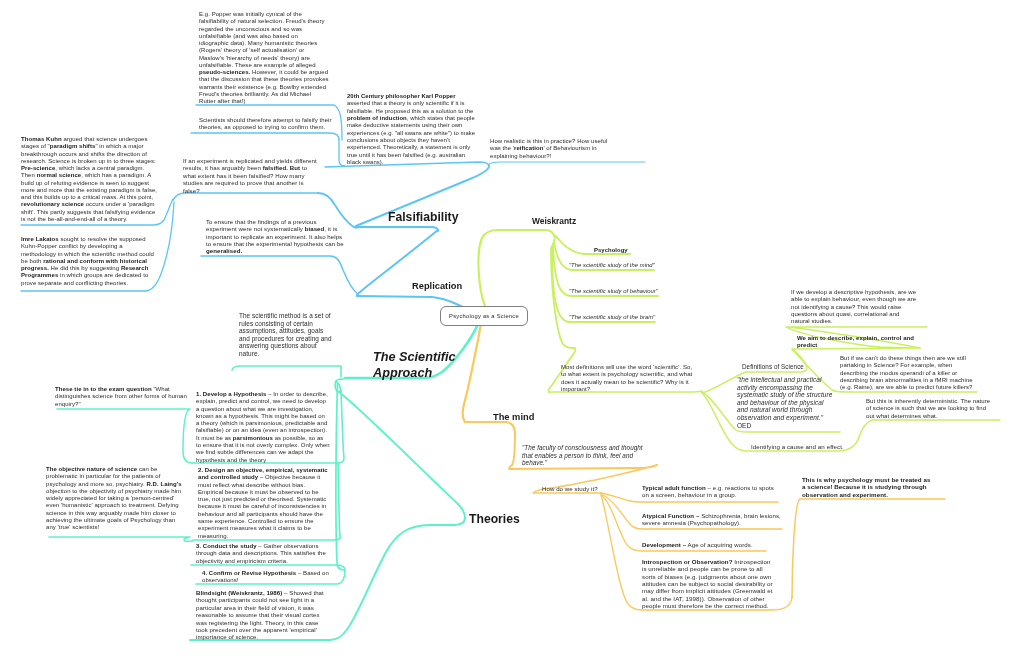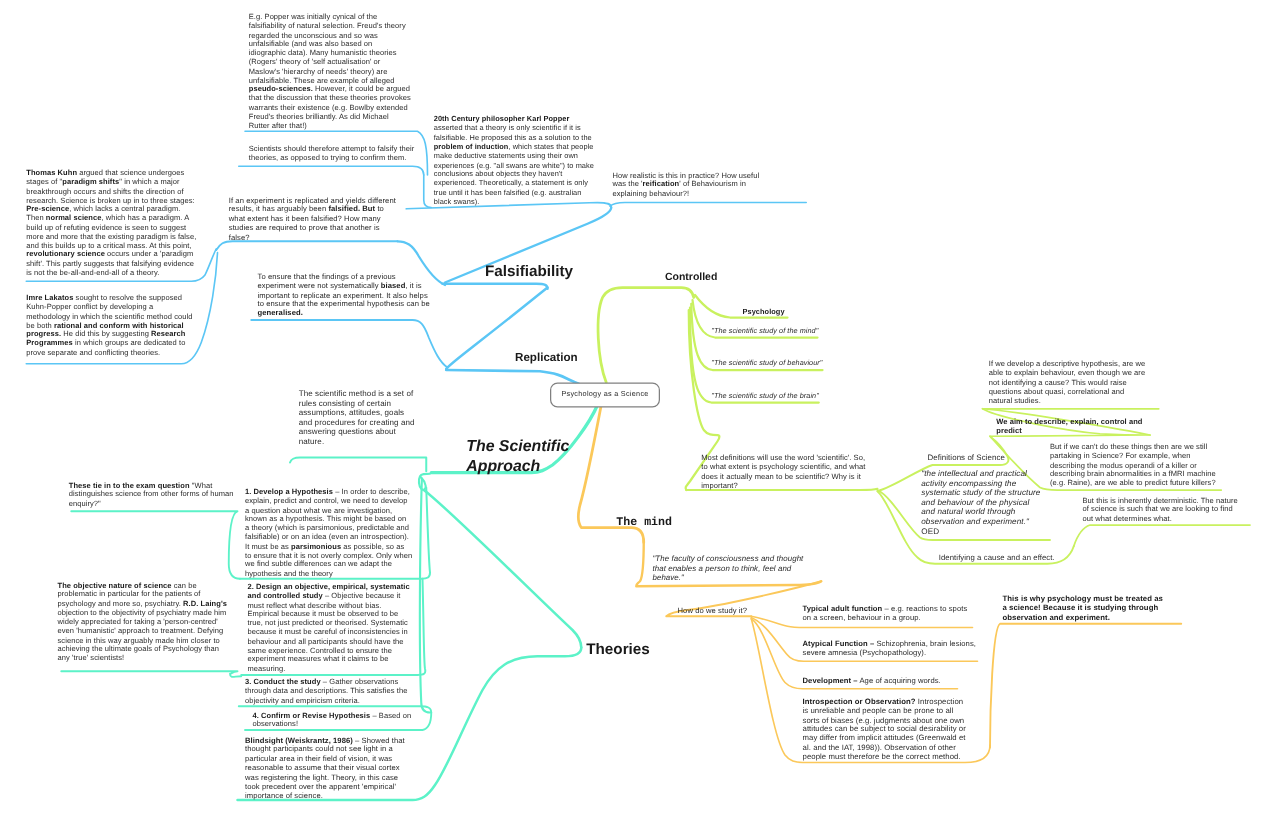--- a/index.html
+++ b/index.html
@@ -65,24 +65,24 @@
       <path d="M 601 493 C 612 495 622 499 630 501 C 634 502 638 502 644 502 L 778 502" fill="none" stroke="#fbc85a" stroke-width="1.3" stroke-linecap="round" stroke-linejoin="round"></path>
       <path d="M 601 494 C 613 499 622 515 630 524 C 633 528 637 529 643 529 L 782 529" fill="none" stroke="#fbc85a" stroke-width="1.3" stroke-linecap="round" stroke-linejoin="round"></path>
       <path d="M 601 495 C 612 502 620 538 628 546 C 632 550 636 551 642 551 L 766 551" fill="none" stroke="#fbc85a" stroke-width="1.3" stroke-linecap="round" stroke-linejoin="round"></path>
       <path d="M 601 495 C 608 518 618 590 628 604 C 632 609 636 610 642 610 L 772 610 C 786 610 792 605 792 596" fill="none" stroke="#fbc85a" stroke-width="1.3" stroke-linecap="round" stroke-linejoin="round"></path>
       <path d="M 792 598 C 792 570 794 502 800 499 L 945 499" fill="none" stroke="#fbc85a" stroke-width="1.5" stroke-linecap="round" stroke-linejoin="round"></path>
       <path d="M 358 294 C 352 290 348 282 343 270 C 339 259 336 256 330 256 L 201 256" fill="none" stroke="#5bc6f5" stroke-width="1.5" stroke-linecap="round" stroke-linejoin="round"></path>
     </svg>
   <div id="notes-layer">
       <div class="blabel" style="left: 361px; top: 210px; font-size: 12.2px;">Falsifiability</div>
       <div class="blabel" style="left: 365px; top: 281px; font-size: 9.3px; margin-left: 20px;">Replication</div>
-      <div class="blabel" style="left: 505px; top: 216px; font-size: 8.4px;">Controlled</div>
+      <div class="blabel" style="left: 505px; top: 216px; font-size: 8.4px;">Weiskrantz</div>
       <div class="blabel" style="left: 346px; top: 350px; font-size: 12.7px; width: 100px; white-space: normal; line-height: 15.5px; font-style: italic;">The Scientific Approach</div>
       <div class="blabel" style="left: 405px; top: 512px; font-size: 12.2px; margin-left: 37px;">Theories</div>
-      <div class="blabel" style="left: 466px; top: 412px; font-size: 9.3px; font-family: Liberation Mono, monospace;">The mind</div>
+      <div class="blabel" style="left: 466px; top: 412px; font-size: 9.3px;">The mind</div>
       <div class="note" style="left: 347px; top: 93px; width: 132px; font-size: 5.9px; line-height: 7.33px;"><b>20th Century philosopher Karl Popper</b> asserted that a theory is only scientific if it is falsifiable. He proposed this as a solution to the <b>problem of induction</b>, which states that people make deductive statements using their own experiences (e.g. "all swans are white") to make conclusions about objects they haven't experienced. Theoretically, a statement is only true until it has been falsified (e.g. australian black swans).</div>
       <div class="note" style="left: 490px; top: 138px; width: 120px; font-size: 6px; line-height: 7.3px;">How realistic is this in practice? How useful was the '<b>reification</b>' of Behaviourism in explaining behaviour?!</div>
       <div class="note" style="left: 199px; top: 11px; width: 130px; font-size: 6px; line-height: 7.26px;">E.g. Popper was initially cynical of the falsifiability of natural selection. Freud's theory regarded the unconscious and so was unfalsifiable (and was also based on idiographic data). Many humanistic theories (Rogers' theory of 'self actualisation' or Maslow's 'hierarchy of needs' theory) are unfalsifiable. These are example of alleged <b>pseudo-sciences.</b> However, it could be argued that the discussion that these theories provokes warrants their existence (e.g. Bowlby extended Freud's theories brilliantly. As did Michael Rutter after that!)</div>
       <div class="note" style="left: 199px; top: 117px; width: 144px; font-size: 6px; line-height: 7.26px;">Scientists should therefore attempt to falsify their theories, as opposed to trying to confirm them.</div>
       <div class="note" style="left: 183px; top: 157px; width: 134px; font-size: 6.1px; line-height: 7.38px;">If an experiment is replicated and yields different results, it has arguably been <b>falsified. But</b> to what extent has it been falsified? How many studies are required to prove that another is false?</div>
       <div class="note" style="left: 21px; top: 136px; width: 138px; font-size: 6px; line-height: 7.26px;"><b>Thomas Kuhn</b> argued that science undergoes stages of "<b>paradigm shifts</b>" in which a major breakthrough occurs and shifts the direction of research. Science is broken up in to three stages: <b>Pre-science</b>, which lacks a central paradigm. Then <b>normal science</b>, which has a paradigm. A build up of refuting evidence is seen to suggest more and more that the existing paradigm is false, and this builds up to a critical mass. At this point, <b>revolutionary science</b> occurs under a 'paradigm shift'. This partly suggests that falsifying evidence is not the be-all-and-end-all of a theory.</div>
       <div class="note" style="left: 21px; top: 236px; width: 138px; font-size: 6px; line-height: 7.26px;"><b>Imre Lakatos</b> sought to resolve the supposed Kuhn-Popper conflict by developing a methodology in which the scientific method could be both <b>rational and conform with historical progress.</b> He did this by suggesting <b>Research Programmes</b> in which groups are dedicated to prove separate and conflicting theories.</div>
       <div class="note" style="left: 206px; top: 218px; width: 138px; font-size: 6.1px; line-height: 7.35px;">To ensure that the findings of a previous experiment were not systematically <b>biased</b>, it is important to replicate an experiment. It also helps to ensure that the experimental hypothesis can be <b>generalised.</b></div>
       <div class="note" style="left: 594px; top: 247px; width: 60px; font-size: 5.9px; line-height: 7.14px;"><b>Psychology</b></div>
       <div class="note" style="left: 569px; top: 262px; width: 130px; font-size: 5.8px; line-height: 6.9px;"><i>"The scientific study of the mind"</i></div>

